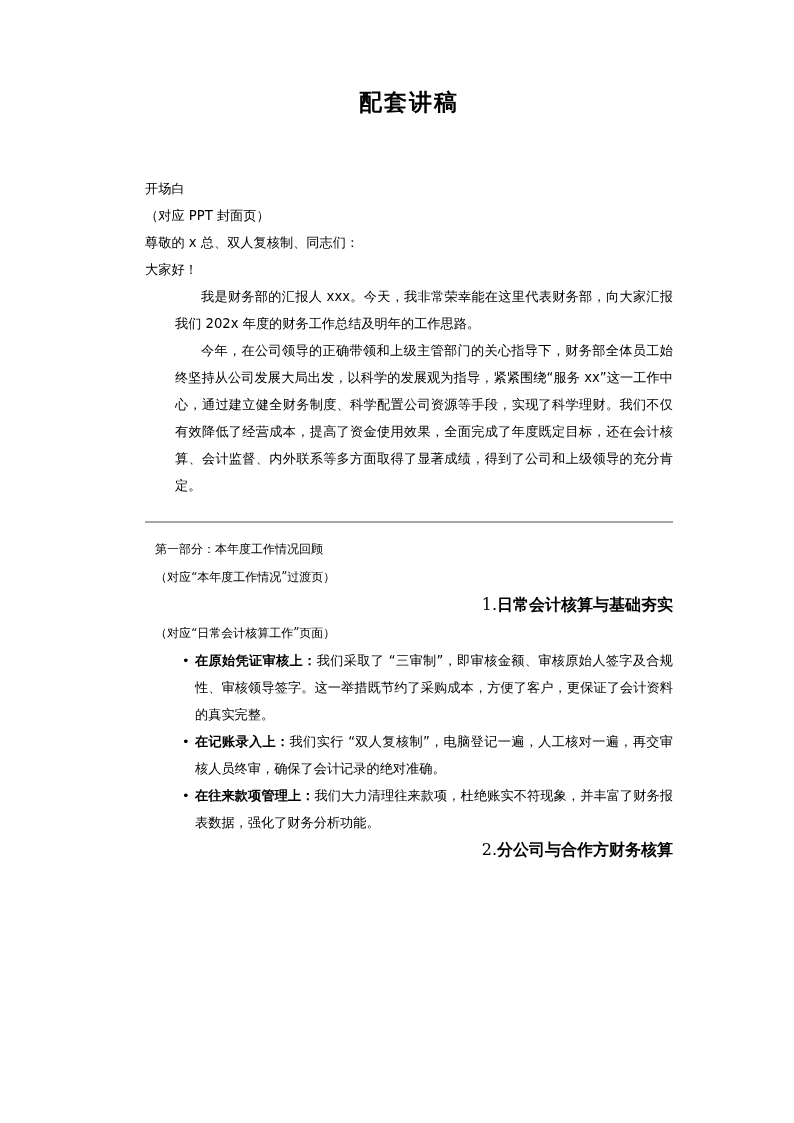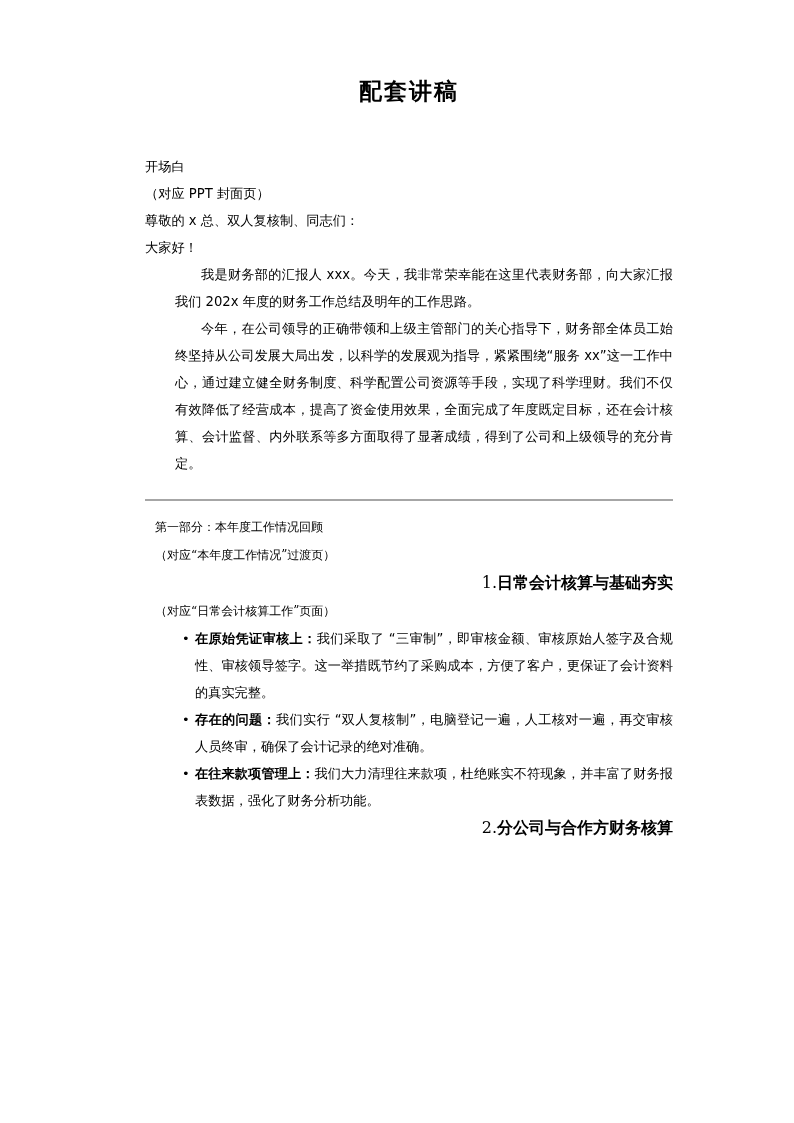--- a/index.html
+++ b/index.html
@@ -31,21 +31,21 @@
     top: 0;
     width: 528px;
   }
 
   .doc-title {
     font-family: "DejaVu Serif", "Liberation Serif", serif;
     font-size: 23px;
     font-weight: 700;
     text-align: center;
     letter-spacing: 2px;
-    margin: 0;
+    margin: 11px;
     padding-top: 77px;
     line-height: 1.25;
   }
 
   
   .para {
     font-family: "DejaVu Sans", "Liberation Sans", sans-serif;
     font-size: 13.2px;
     line-height: 27px;
     margin: 0;
@@ -159,21 +159,21 @@
     </p>
 
     <p class="serif-line ind2">（对应“日常会计核算工作”页面）</p>
 
 
     <ul class="bullets">
       <li>
         <span class="dot">•</span><span class="lead">在原始凭证审核上：</span><span>我们采取了 “三审制”，即审核金额、审核原始人签字及合规性、审核领导签字。这一举措既节约了采购成本，方便了客户，更保证了会计资料的真实完整。</span>
       </li>
       <li>
-        <span class="dot">•</span><span class="lead">存在的问题：</span><span>我们实行 “双人复核制”，电脑登记一遍，人工核对一遍，再交审核人员终审，确保了会计记录的绝对准确。</span>
+        <span class="dot">•</span><span class="lead">在记账录入上：</span><span>我们实行 “双人复核制”，电脑登记一遍，人工核对一遍，再交审核人员终审，确保了会计记录的绝对准确。</span>
       </li>
       <li>
         <span class="dot">•</span><span class="lead">在往来款项管理上：</span><span>我们大力清理往来款项，杜绝账实不符现象，并丰富了财务报表数据，强化了财务分析功能。</span>
       </li>
     </ul>
 
     <p class="num-head ind2">
       <span class="num">2.</span><span class="txt">分公司与合作方财务核算</span>
     </p>
 

